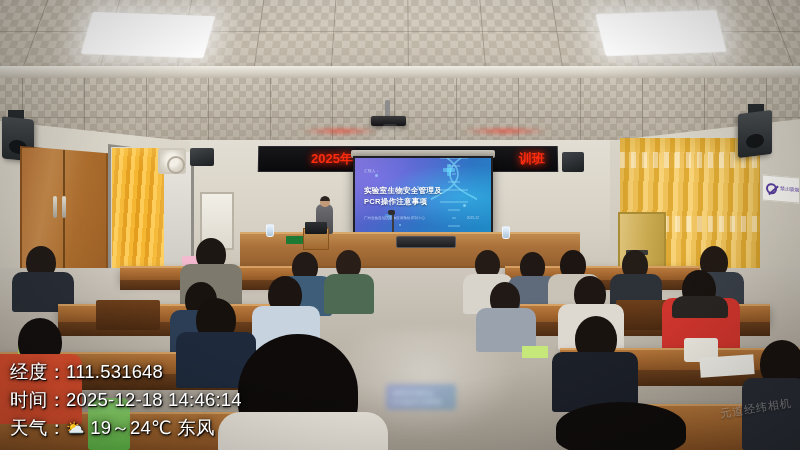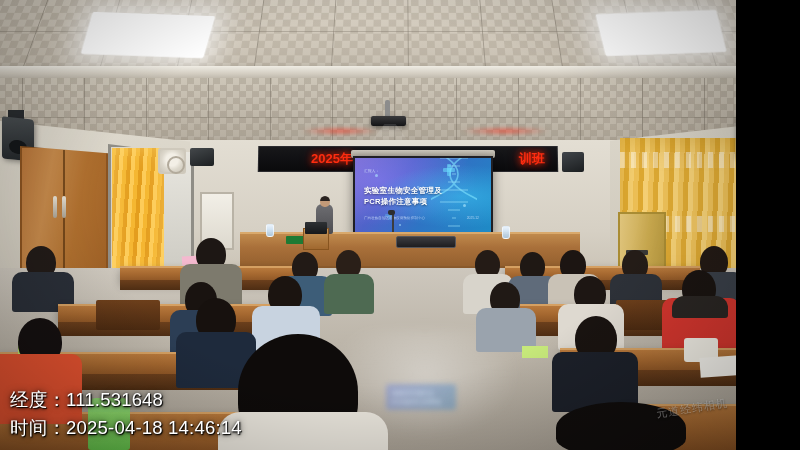--- a/index.html
+++ b/index.html
@@ -4,21 +4,21 @@
 <style>
   * { box-sizing: border-box; margin: 0; padding: 0; }
   html, body {
     width: 800px; height: 450px;
     overflow: hidden;
     background: #000;
     font-family: "Liberation Sans", "DejaVu Sans", sans-serif;
   }
   #photo {
     position: relative;
-    width: 736px; height: 450px;
+    width: 800px; height: 450px;
     overflow: hidden;
     background: #6b6258;
   }
 
   
   .ceiling-upper {
     position: absolute; left: -60px; top: -10px; width: 920px; height: 90px;
     background:
       linear-gradient(180deg,#dad3c6 0%, #cfc7b9 60%, #c2bbae 100%);
   }
@@ -663,17 +663,20 @@
 
   <div class="watermark">元道经纬相机</div>
 
   <div class="vignette"></div>
 
   <div class="overlay">
     <div class="ov-row">
       <span class="ov-label">经度：</span><span>111.531648</span>
     </div>
     <div class="ov-row">
-      <span class="ov-label">时间：</span><span>2025-04-18 14:46:14</span>
+      <span class="ov-label">时间：</span><span>2025-12-18 14:46:14</span>
     </div>
+    <div class="ov-row">
+      <span class="ov-label">天气：</span><span class="wx-icon">⛅</span>&nbsp;<span>19～24℃ 东风</span>
+    </div>
   </div>
 
 </div>
 
 </body></html>

